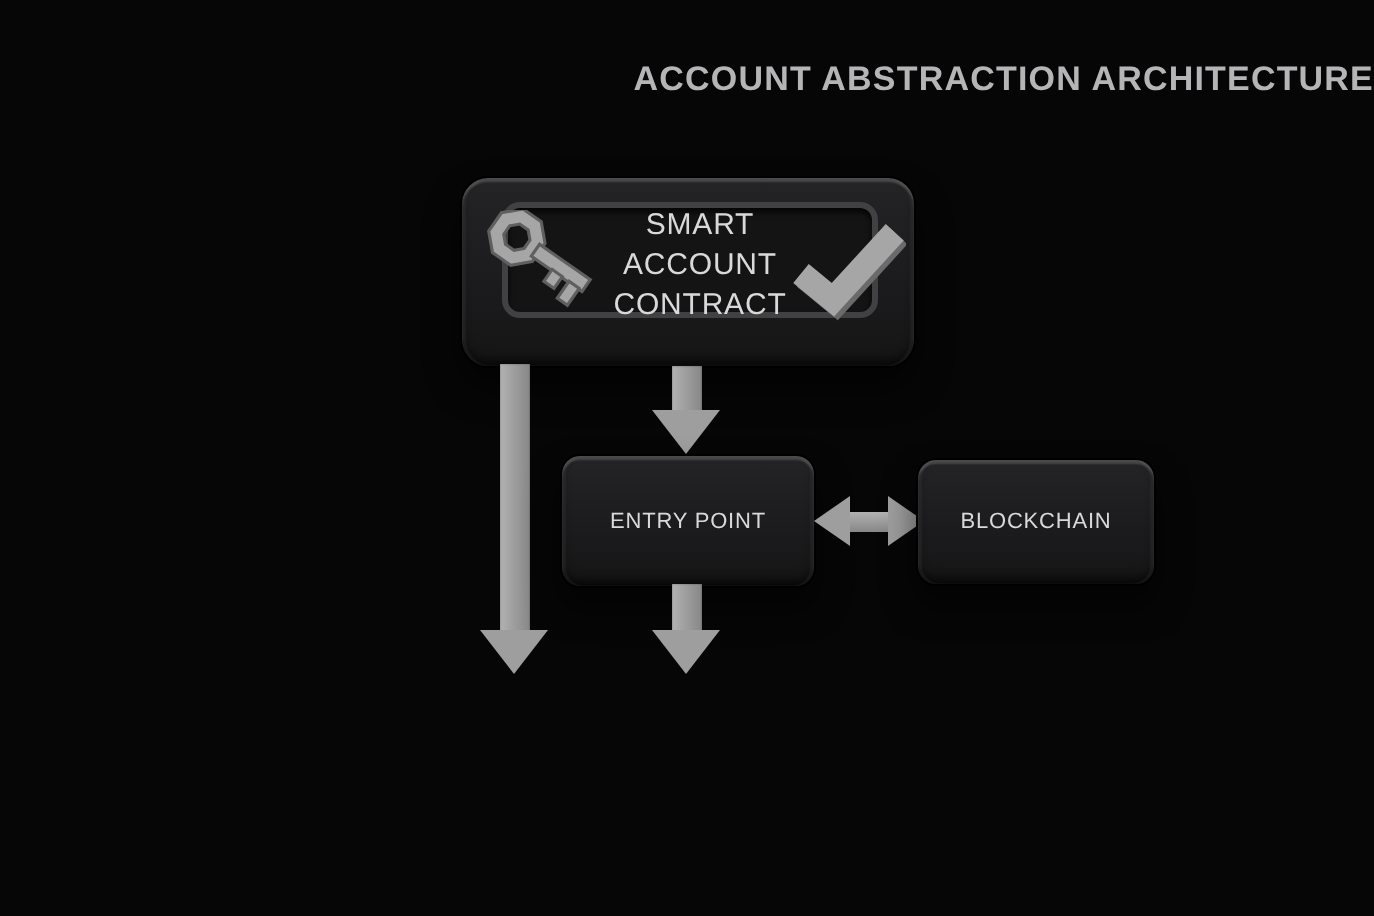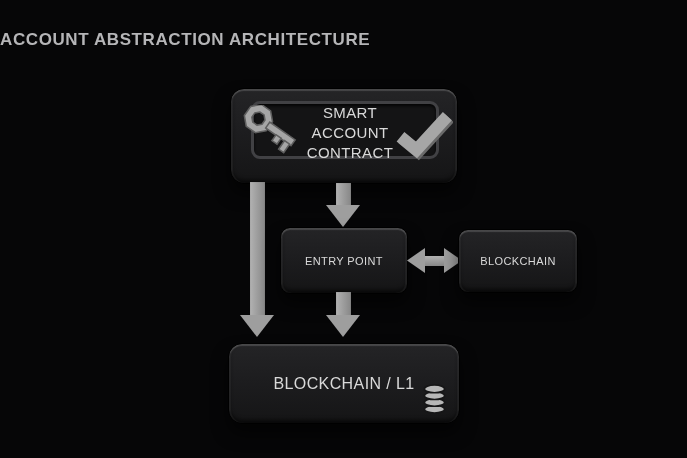--- a/index.html
+++ b/index.html
@@ -3,21 +3,21 @@
 <meta charset="utf-8">
 <style>
   html,body{margin:0;padding:0;background:#060607;}
   #stage{
     position:relative;width:687px;height:458px;overflow:hidden;
     background:#060607;
     font-family:"Liberation Sans","DejaVu Sans",sans-serif;
   }
   .title{
     position:absolute;left:0;top:30px;width:687px;
-    text-align:left;font-size:17px;font-weight:700;
+    text-align:right;font-size:17px;font-weight:700;
     letter-spacing:.6px;color:#b5b5b7;
   }
   .node{
     position:absolute;
     background:linear-gradient(180deg,#242426 0%,#1d1d1f 45%,#151516 100%);
     border:1px solid #000;
     box-shadow:
       inset 0 2px 1px rgba(255,255,255,.17),
       inset 2px 0 1px rgba(255,255,255,.06),
       inset -2px 0 1px rgba(255,255,255,.06),
@@ -121,25 +121,14 @@
 
   <div class="node paymaster">
     <div class="center-label node-label">BLOCKCHAIN</div>
   </div>
 
   <div class="varrow" style="left:326px;top:292px;width:34px;height:45px;">
     <div class="vshaft" style="left:10px;top:0;height:25px;"></div>
     <div class="vhead" style="left:0;top:23px;"></div>
   </div>
 
-  <div class="node blockchain">
-    <div class="center-label node-label">BLOCKCHAIN / L1</div>
-    <svg class="icon-db" viewBox="0 0 32 36">
-      <g fill="#b7b7b7" stroke="#161617" stroke-width="2">
-        <ellipse cx="16" cy="30" rx="12" ry="4.6"></ellipse>
-        <ellipse cx="16" cy="22" rx="12" ry="4.6"></ellipse>
-        <ellipse cx="16" cy="14" rx="12" ry="4.6"></ellipse>
-        <ellipse cx="16" cy="6" rx="12" ry="4.6"></ellipse>
-      </g>
-    </svg>
-  </div>
 
 </div>
 
 </body></html>

